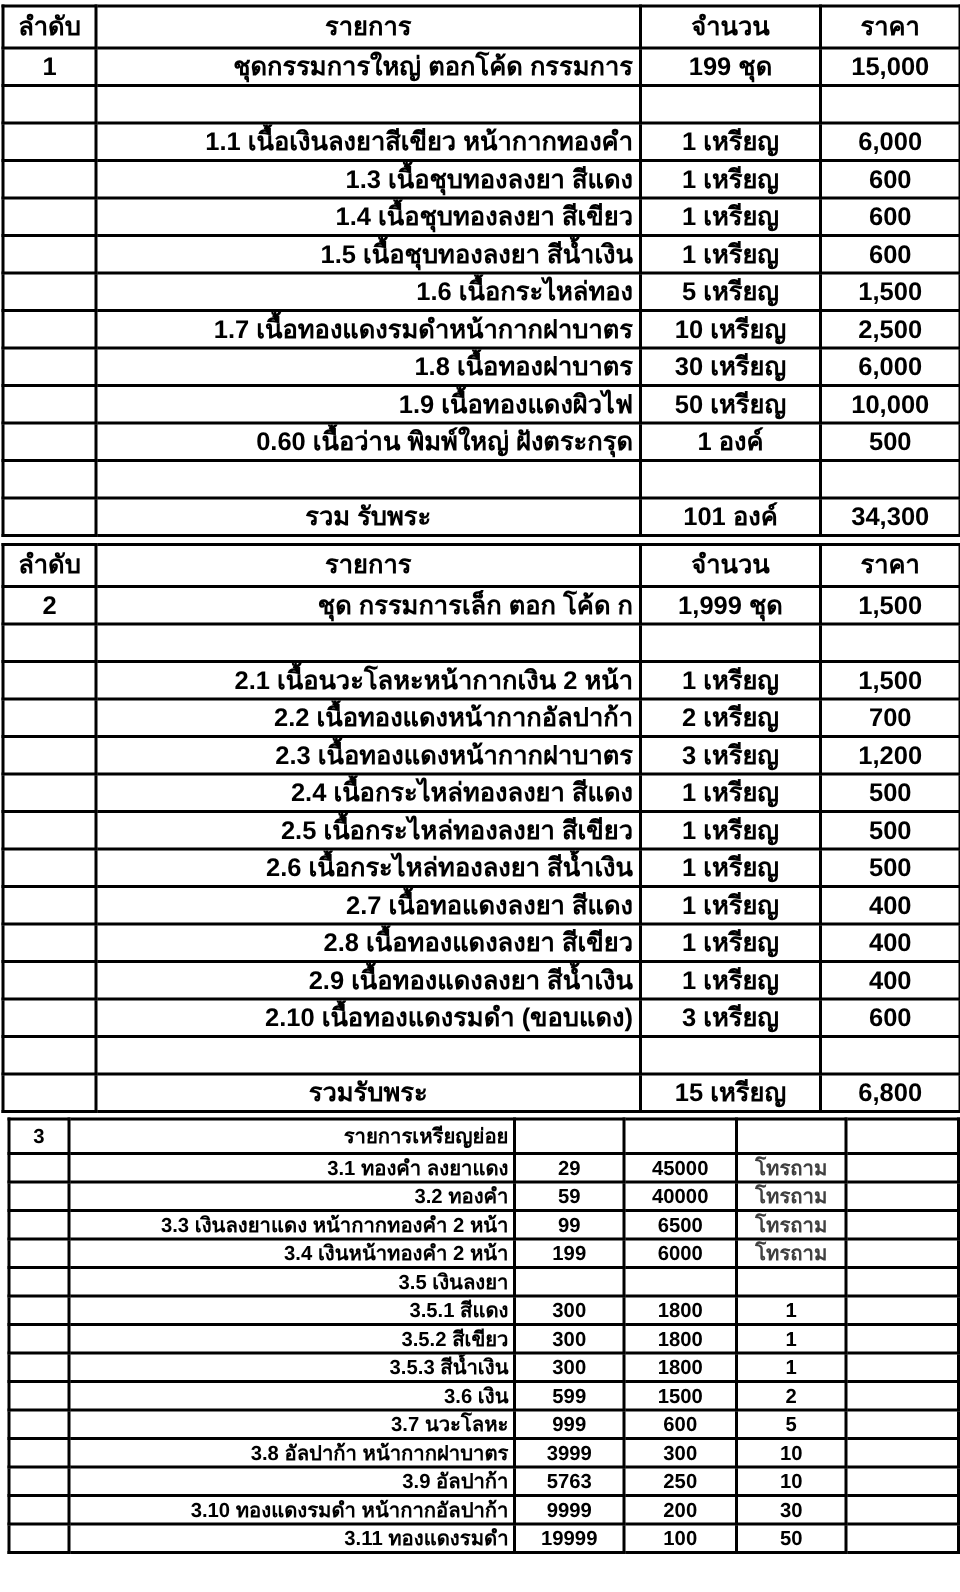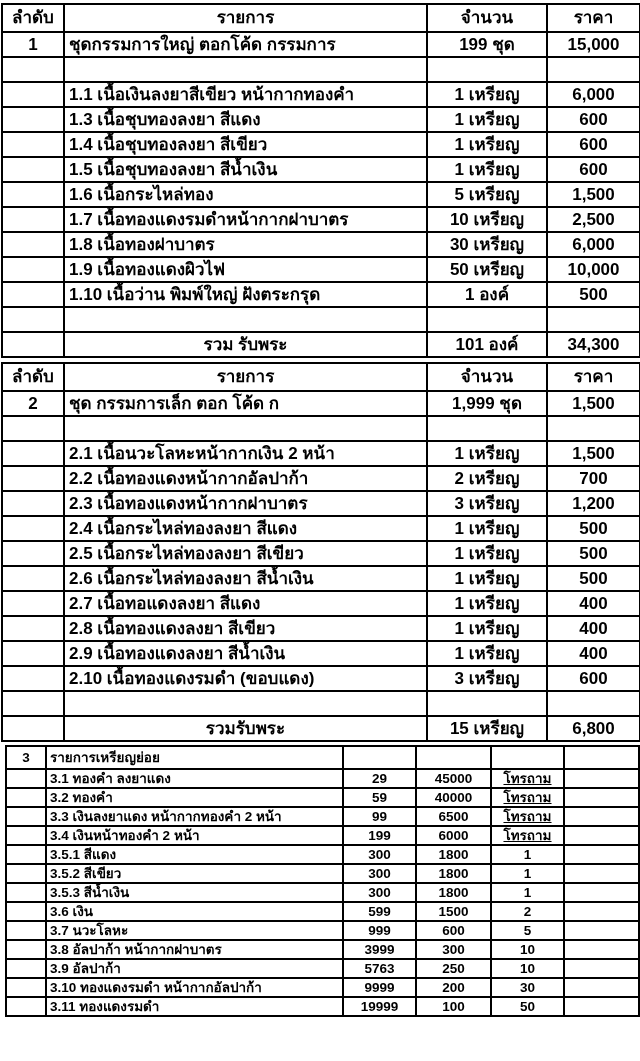--- a/index.html
+++ b/index.html
@@ -20,24 +20,24 @@
   .t12-second{margin-top:4px;}
   
   .t3{width:633px;margin:3px 0 0 5px;font-size:13.5px;font-weight:600;}
   .t3 td{
     border:2px solid #000;height:17px;line-height:1.0;
     padding:0 3px;overflow:hidden;white-space:nowrap;box-sizing:content-box;
   }
   .t3 tr:first-child td{height:21px;}
   
   .num{text-align:center;}
-  .item{text-align:left;padding-left:5px;}
+  .item{text-align:right;padding-left:5px;}
   td.total-label{text-align:center;margin-left:15px;}
   td.section-label{font-weight:700;}
-  td.red{color:#000000;text-decoration:underline;}
+  td.red{color:#404040;}
 </style>
 </head>
 <body>
 
 <div class="page">
 
   <table class="t12">
     <colgroup>
       <col style="width:62px">
         <col style="width:363px">
@@ -108,21 +108,21 @@
           <td class="num">6,000</td>
         </tr>
         <tr>
           <td class="num"></td>
           <td class="item">1.9 เนื้อทองแดงผิวไฟ</td>
           <td class="num">50 เหรียญ</td>
           <td class="num">10,000</td>
         </tr>
         <tr>
           <td class="num"></td>
-          <td class="item">1.10 เนื้อว่าน พิมพ์ใหญ่ ฝังตระกรุด</td>
+          <td class="item">0.60 เนื้อว่าน พิมพ์ใหญ่ ฝังตระกรุด</td>
           <td class="num">1 องค์</td>
           <td class="num">500</td>
         </tr>
         <tr>
           <td class="num"></td>
           <td class="item"></td>
           <td class="num"></td>
           <td class="num"></td>
         </tr>
         <tr>
@@ -282,20 +282,28 @@
         <tr>
           <td class="num"></td>
           <td class="item">3.4 เงินหน้าทองคำ 2 หน้า</td>
           <td class="num">199</td>
           <td class="num">6000</td>
           <td class="num red">โทรถาม</td>
           <td class="num"></td>
         </tr>
         <tr>
           <td class="num"></td>
+          <td class="item">3.5 เงินลงยา</td>
+          <td class="num"></td>
+          <td class="num"></td>
+          <td class="num"></td>
+          <td class="num"></td>
+        </tr>
+        <tr>
+          <td class="num"></td>
           <td class="item">3.5.1 สีแดง</td>
           <td class="num">300</td>
           <td class="num">1800</td>
           <td class="num">1</td>
           <td class="num"></td>
         </tr>
         <tr>
           <td class="num"></td>
           <td class="item">3.5.2 สีเขียว</td>
           <td class="num">300</td>

